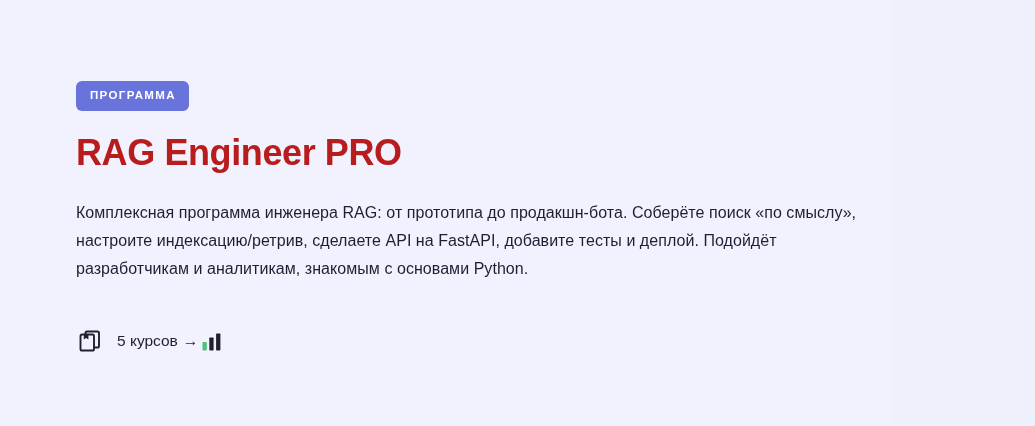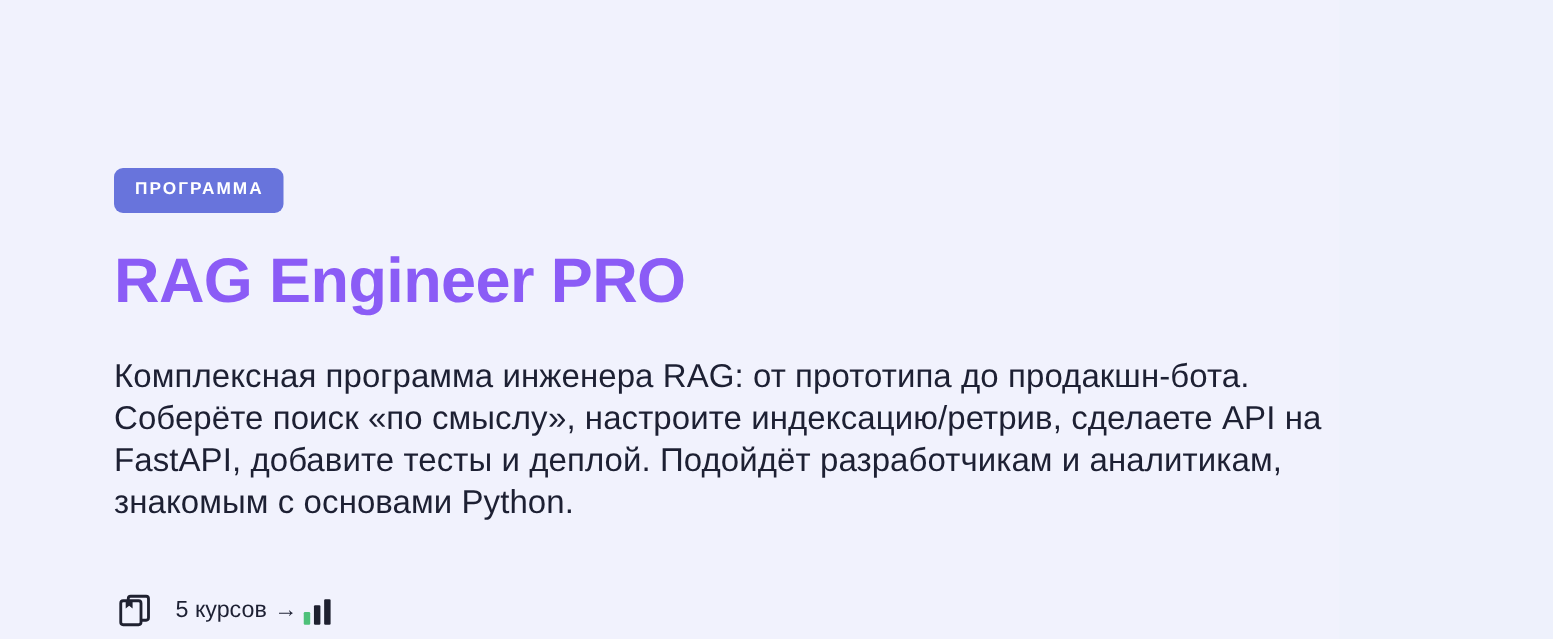--- a/index.html
+++ b/index.html
@@ -34,54 +34,54 @@
     background: #eef1fc;
     pointer-events: none;
   }
 
   .hero {
     position: absolute;
     left: 0;
     top: 0;
     width: 1035px;
     height: 360px;
-    padding: 112px 0 0 76px;
+    padding: 81px 0 0 76px;
   }
 
   
   .badge {
     display: inline-block;
     background: #6874dc;
     color: #ffffff;
     font-size: 11.5px;
     font-weight: bold;
     letter-spacing: 1.35px;
     line-height: 1;
     padding: 9px 13px 9px 14px;
     border-radius: 6px;
     text-transform: uppercase;
     white-space: nowrap;
   }
 
   
   .title {
     margin-top: 21px;
-    font-size: 42px;
+    font-size: 36px;
     font-weight: bold;
     line-height: 1.15;
     letter-spacing: -0.4px;
-    color: #8b5cf6;
+    color: #b91c1c;
     white-space: nowrap;
   }
 
   
   .description {
     margin-top: 26px;
     width: 815px;
-    font-size: 22px;
+    font-size: 16px;
     line-height: 28px;
     color: #1d2033;
     letter-spacing: 0.05px;
   }
 
   
   .meta-row {
     display: flex;
     align-items: flex-start;
     margin-top: 44px;

